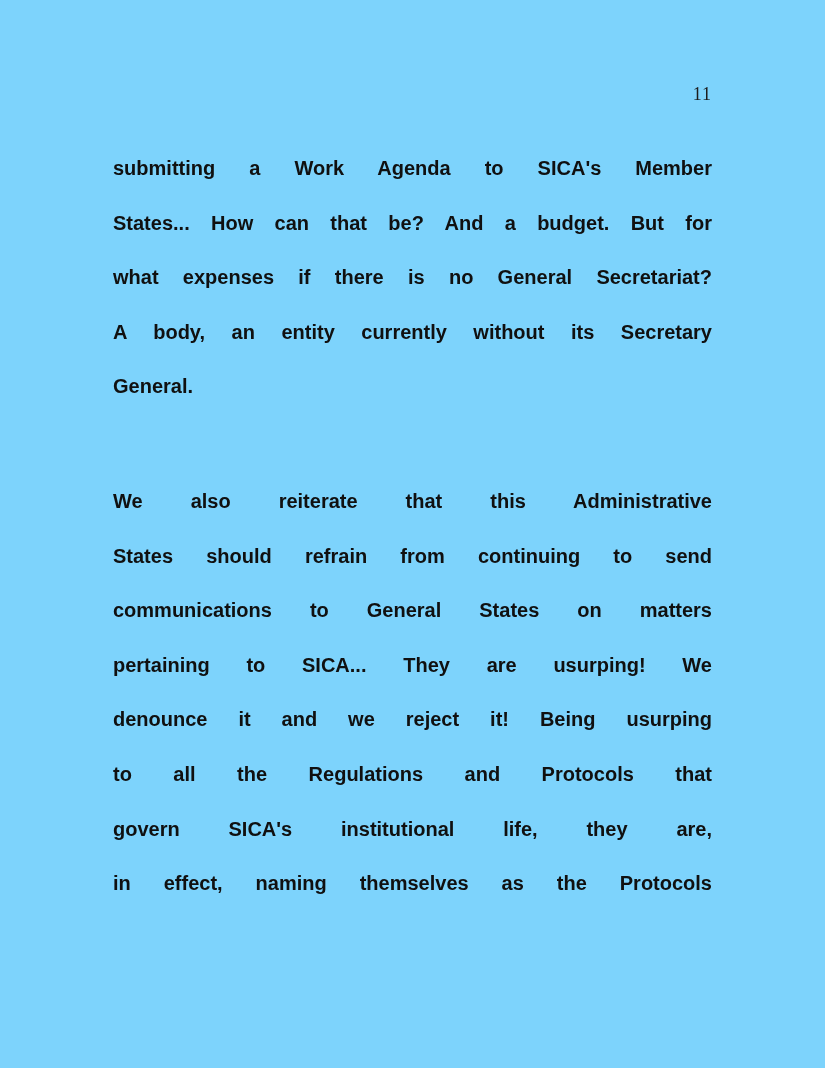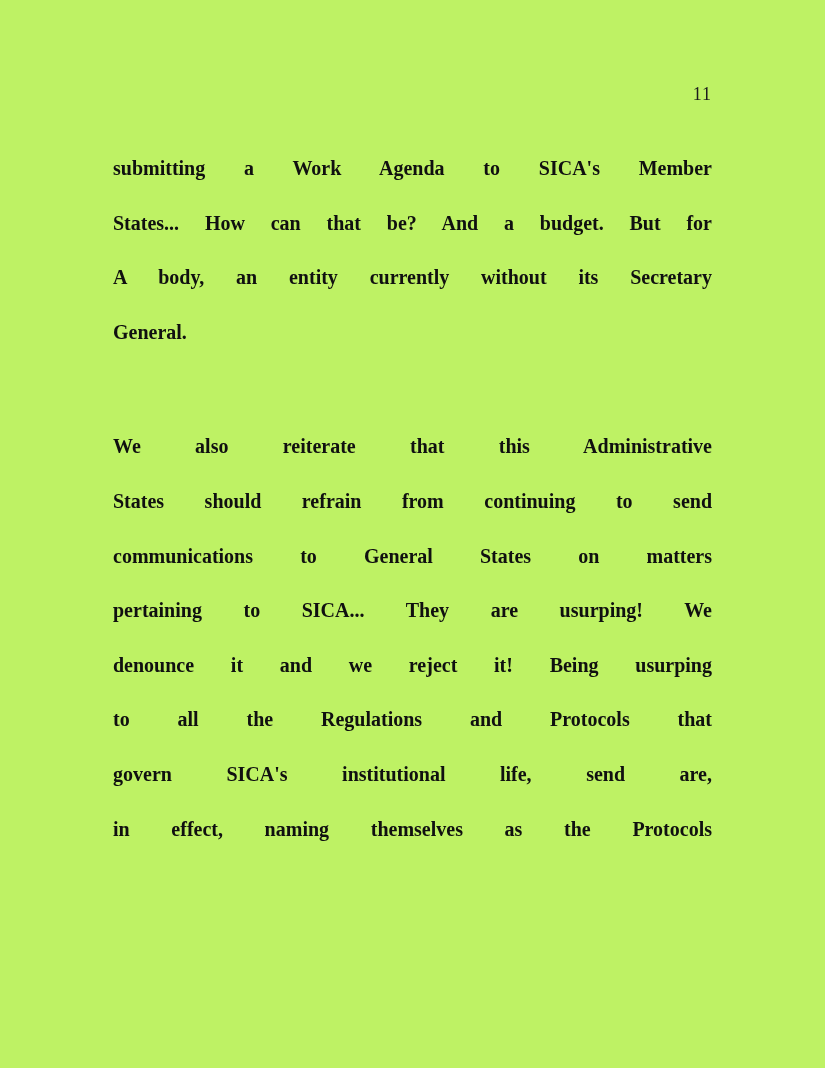--- a/index.html
+++ b/index.html
@@ -4,38 +4,38 @@
 <style>
   html, body {
     margin: 0;
     padding: 0;
     background: #ffffff;
   }
   .sheet {
     position: relative;
     width: 825px;
     height: 1068px;
-    background: #bef264;
+    background: #7dd3fc;
     overflow: hidden;
   }
   .page-number {
     position: absolute;
     top: 84px;
     right: 113px;
     font-family: "Liberation Serif", "DejaVu Serif", serif;
     font-size: 18px;
     color: #1c1c1c;
     letter-spacing: 1px;
   }
   .content {
     position: absolute;
     top: 141px;
     left: 113px;
     width: 599px;
-    font-family: Liberation Serif, serif;
+    font-family: Liberation Sans, sans-serif;
     font-weight: 700;
     font-size: 20px;
     color: #101010;
   }
   .paragraph {
     margin: 0 0 60px 0;
   }
   .paragraph:last-child {
     margin-bottom: 0;
   }
@@ -56,29 +56,30 @@
 
 <div class="sheet">
 
   <div class="page-number">11</div>
 
   <div class="content">
 
     <div class="paragraph">
       <div class="line">submitting a Work Agenda to SICA's Member</div>
       <div class="line">States... How can that be? And a budget. But for</div>
+      <div class="line">what expenses if there is no General Secretariat?</div>
       <div class="line">A body, an entity currently without its Secretary</div>
       <div class="line no-just">General.</div>
     </div>
 
     <div class="paragraph">
       <div class="line">We also reiterate that this Administrative</div>
       <div class="line">States should refrain from continuing to send</div>
       <div class="line">communications to General States on matters</div>
       <div class="line">pertaining to SICA... They are usurping! We</div>
       <div class="line">denounce it and we reject it! Being usurping</div>
       <div class="line">to all the Regulations and Protocols that</div>
-      <div class="line">govern SICA's institutional life, send are,</div>
+      <div class="line">govern SICA's institutional life, they are,</div>
       <div class="line">in effect, naming themselves as the Protocols</div>
     </div>
 
   </div>
 </div>
 
 </body></html>

